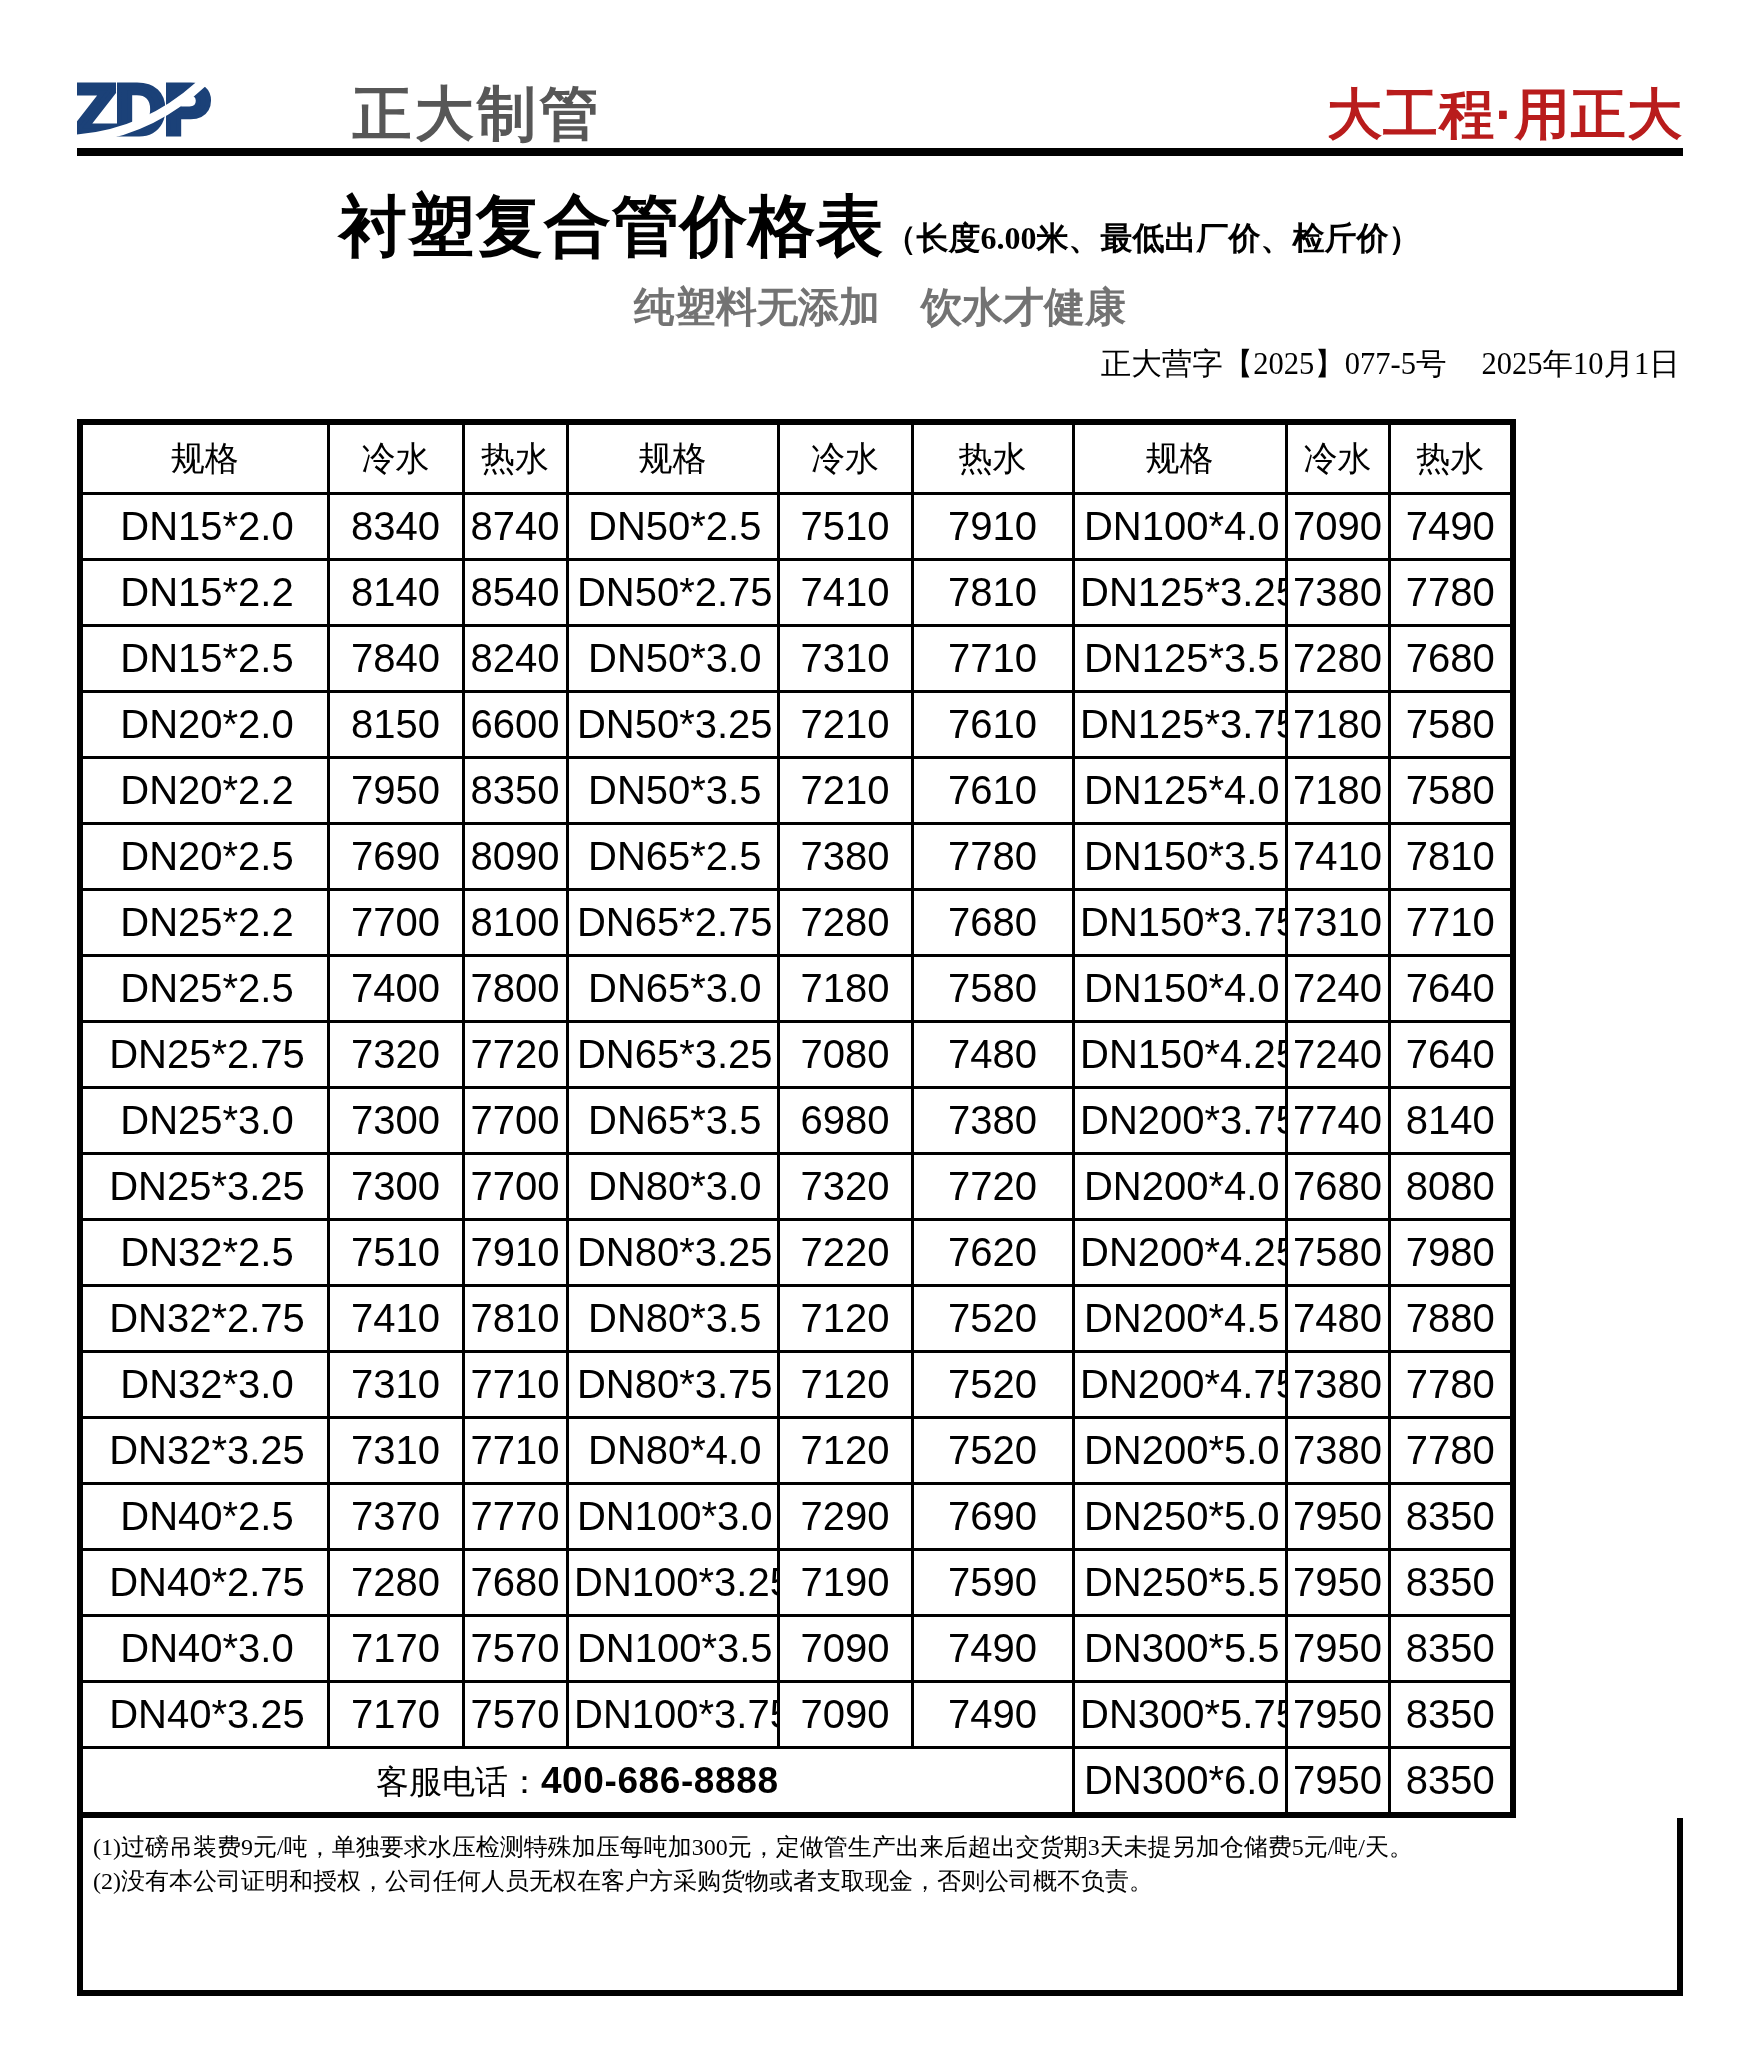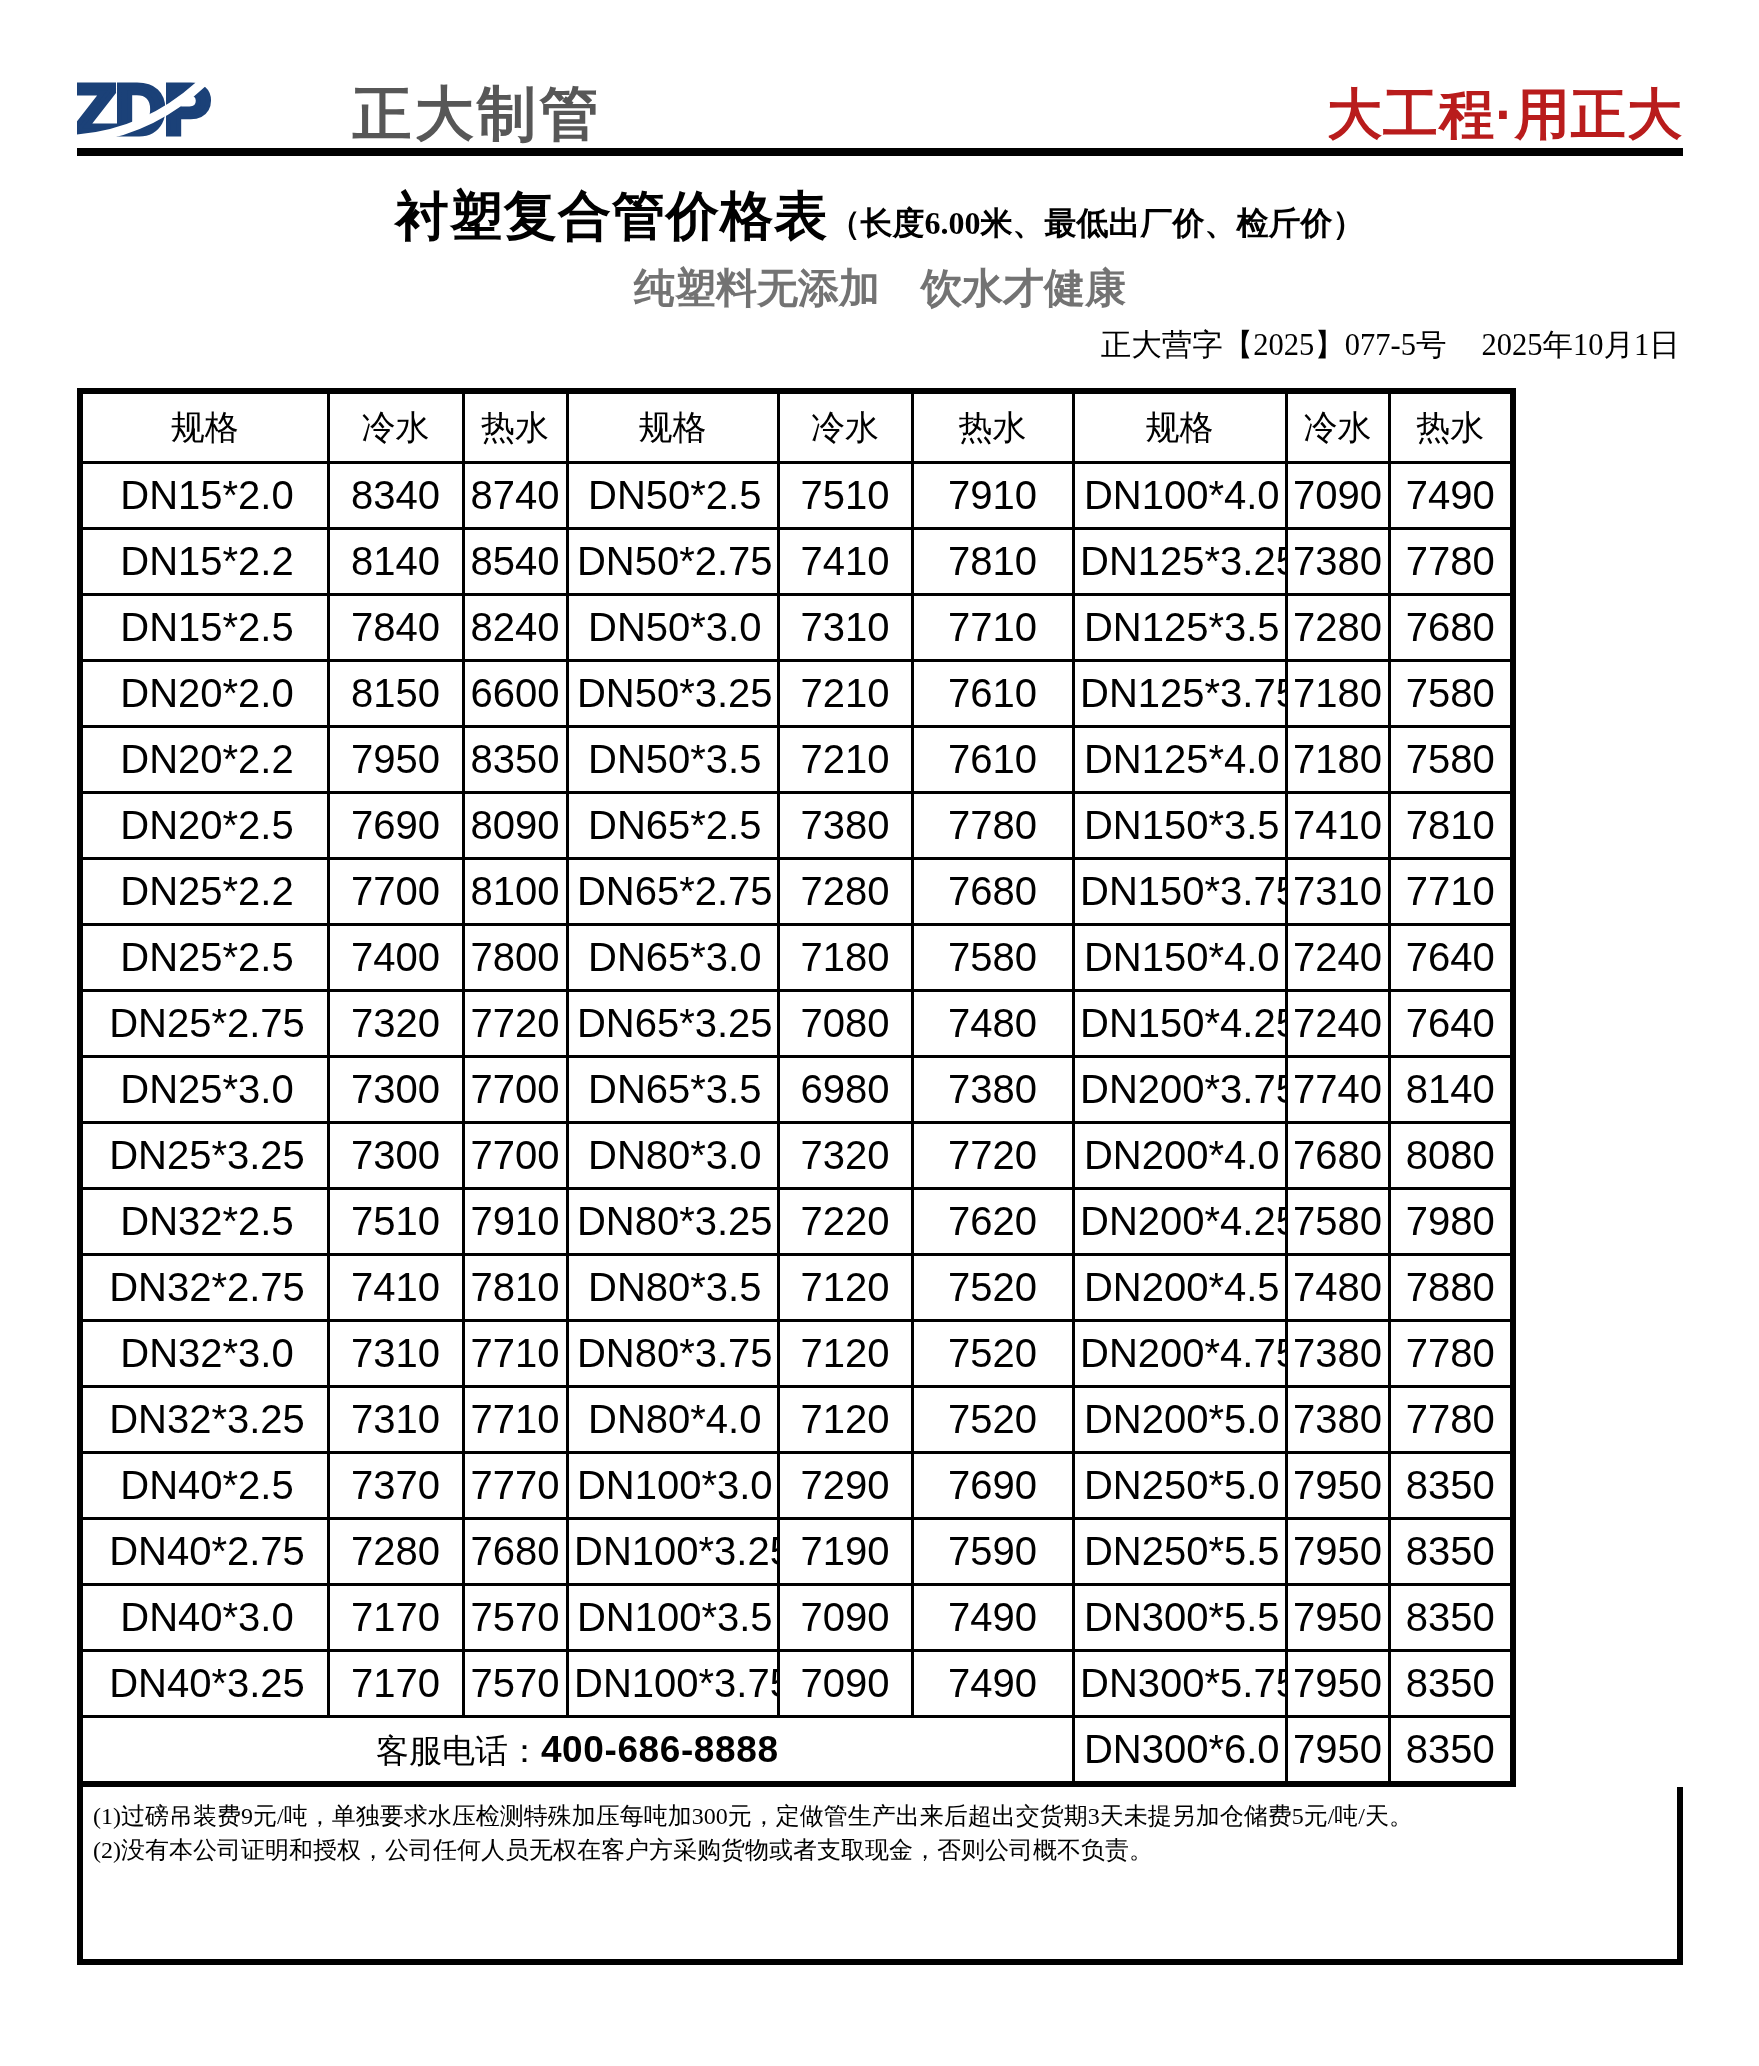--- a/index.html
+++ b/index.html
@@ -58,21 +58,21 @@
   }
   
   .title-line {
     margin-top: 25.5px;
     text-align: center;
     white-space: nowrap;
   }
   .title-main {
     font-family: "Liberation Serif", "DejaVu Serif", serif;
     font-weight: bold;
-    font-size: 53px;
+    font-size: 67px;
     letter-spacing: 1.1px;
   }
   .title-paren {
     font-family: "Liberation Serif", "DejaVu Serif", serif;
     font-weight: bold;
     font-size: 32px;
   }
   .red-line {
     margin-top: 7.8px;
     text-align: center;
@@ -84,21 +84,21 @@
   .doc-line {
     margin-top: 9px;
     text-align: right;
     padding-right: 3.3px;
     font-family: "Liberation Serif", "DejaVu Serif", serif;
     font-size: 30.5px;
   }
   .doc-line .doc-gap { display: inline-block; width: 35px; }
   
   table.price-table {
-    margin-top: 22px;
+    margin-top: 34px;
     border-collapse: collapse;
     table-layout: fixed;
     width: 1433px;
     border: 6.7px solid #000;
   }
   .price-table th, .price-table td {
     border: 3.9px solid #000;
     overflow: hidden;
     white-space: nowrap;
   }

